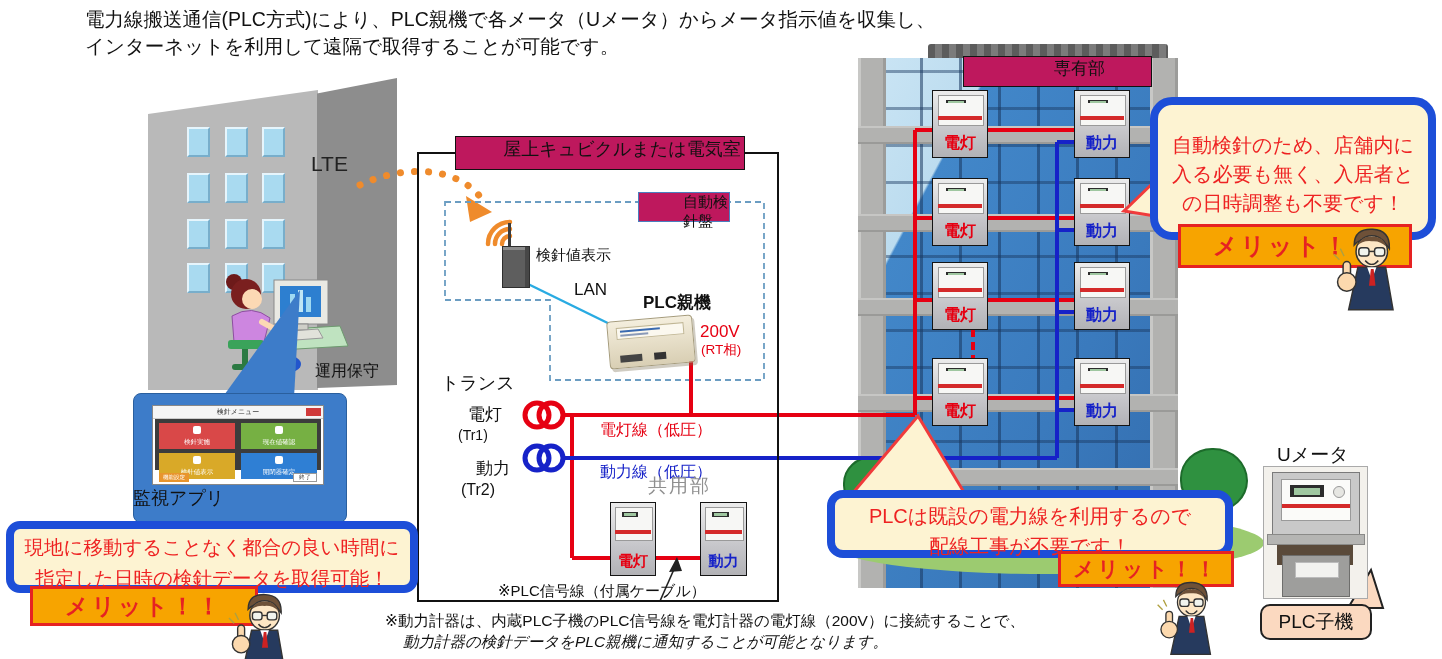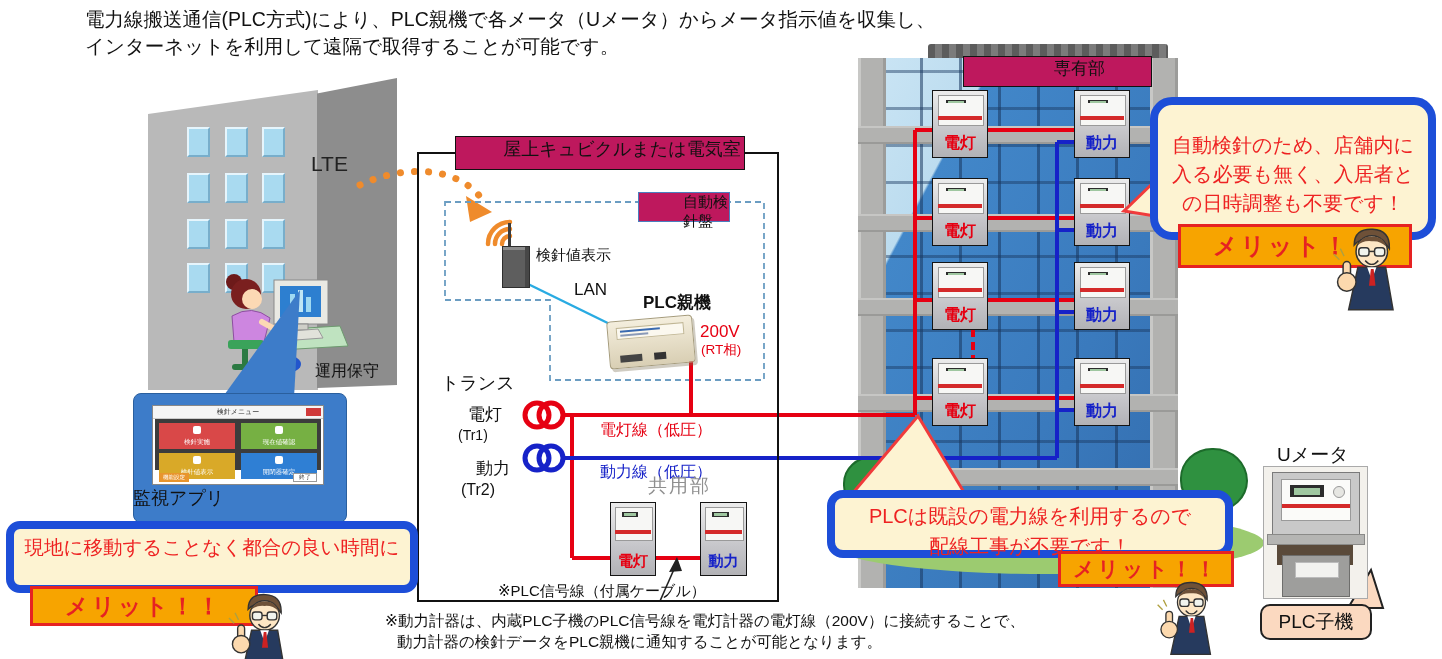--- a/index.html
+++ b/index.html
@@ -316,20 +316,21 @@
   <div class="lbl" style="left:133px;top:486px;width:212px;text-align:left;font-size:18px;color:#111;">監視アプリ</div>
 
   <svg class="layer" width="1442" height="659" viewBox="0 0 1442 659">
     <polygon points="852,494 918,416 965,494" fill="#fdf3d2" stroke="#f03b3b" stroke-width="3"></polygon>
     <polygon points="1155,181 1124,211 1155,216" fill="#fdf3d2" stroke="#f03b3b" stroke-width="3"></polygon>
     <polygon points="1348,608 1371,570 1383,608" fill="#fbd9c0" stroke="#222" stroke-width="2"></polygon>
   </svg>
 
   <div class="callout" style="left:6px;top:521px;width:412px;height:72px;border-radius:14px;font-size:19.5px;line-height:31px;padding-top:3px;">
     <div>現地に移動することなく都合の良い時間に</div>
+    <div>指定した日時の検針データを取得可能！</div>
   </div>
   <div class="merit" style="left:30px;top:586px;width:228px;height:40px;font-size:23px;">
     <span>メリット！！</span>
   </div>
 
   <div class="callout" style="left:1150px;top:97px;width:286px;height:143px;border-radius:22px;font-size:20px;line-height:29px;padding-top:26px;">
     <div>自動検針のため、店舗内に</div>
     <div>入る必要も無く、入居者と</div>
     <div>の日時調整も不要です！</div>
   </div>
@@ -361,21 +362,21 @@
     <div class="abs" style="left:18px;top:88px;width:66px;height:40px;background:#9e9e9c;border:1px solid #6e6e6c;">
       <div class="abs" style="left:12px;top:6px;width:42px;height:14px;background:#f2f2ef;border:1px solid #bbb;"></div>
     </div>
   </div>
   <div class="abs" style="left:1260px;top:604px;width:112px;height:36px;background:#fbd9c0;border:2.5px solid #222;border-radius:10px;box-sizing:border-box;display:flex;align-items:center;justify-content:center;font-size:19px;color:#111;">
     <span>PLC子機</span>
   </div>
 
   <div class="lbl" style="left:385px;top:610px;font-size:15.5px;line-height:21px;color:#111;">
     <div>※動力計器は、内蔵PLC子機のPLC信号線を電灯計器の電灯線（200V）に接続することで、</div>
-    <div style="margin-left:12px;">動力計器の検針データをPLC親機に通知することが可能となります。</div>
+    <div style="margin-left:18px;font-style:italic;">動力計器の検針データをPLC親機に通知することが可能となります。</div>
   </div>
 
   <svg class="person" style="left:226px;top:592px;" width="72" height="80" viewBox="0 0 80 92">
     <g stroke="#333" stroke-width="1.6">
       <path d="M8,36 L2,30 M13,32 L9,24" stroke="#b0a040" fill="none"></path>
       <path d="M24,20 Q24,2 44,3 Q63,4 62,24 Q54,12 44,13 Q31,12 24,20 Z" fill="#6e5138"></path>
       <circle cx="43" cy="27" r="17" fill="#fde6c4"></circle>
       <path d="M27,21 Q33,10 43,11 Q55,10 59,22 Q52,15 43,16 Q33,15 27,21 Z" fill="#6e5138" stroke="none"></path>
       <rect x="29" y="23" width="11" height="9" rx="3" fill="#eef6f6" fill-opacity="0.85"></rect>
       <rect x="46" y="23" width="11" height="9" rx="3" fill="#eef6f6" fill-opacity="0.85"></rect>

